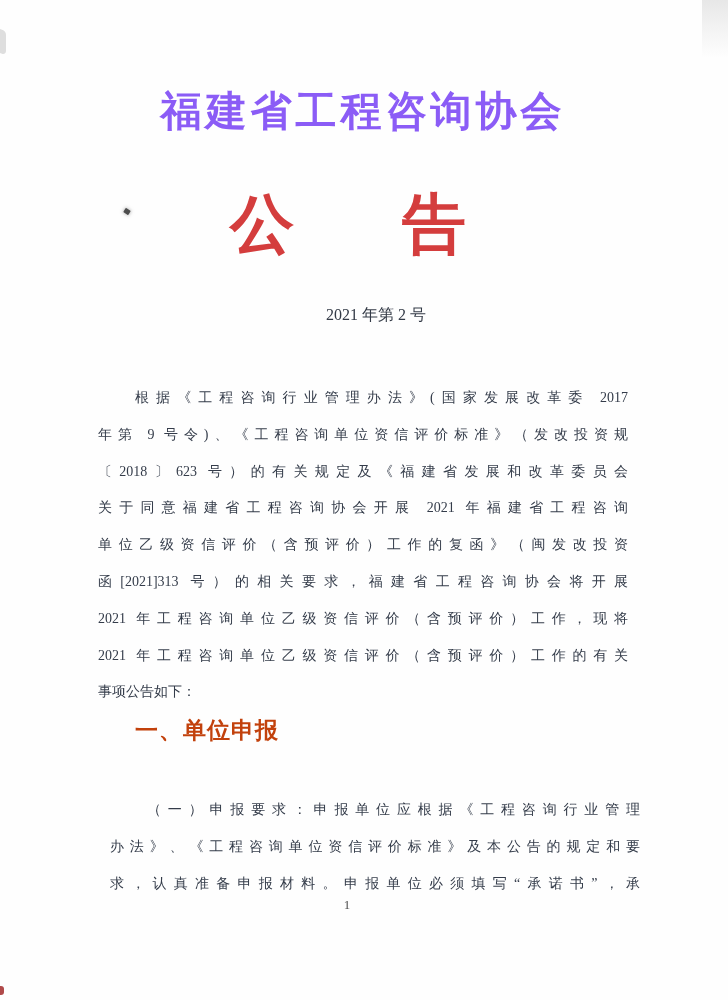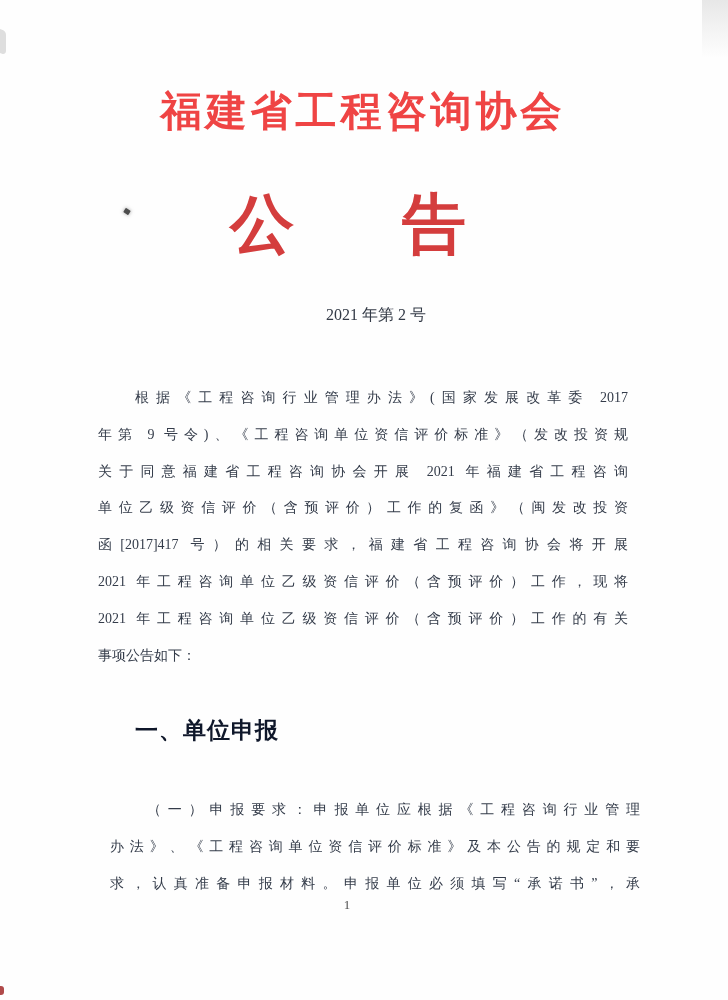--- a/index.html
+++ b/index.html
@@ -25,21 +25,21 @@
   
   .org-title {
     position: absolute;
     top: 84px;
     left: 0;
     width: 100%;
     text-align: center;
     font-size: 41px;
     font-weight: 700;
     letter-spacing: 4px;
-    color: #ef4444;
+    color: #8b5cf6;
     white-space: nowrap;
   }
 
   .gonggao {
     position: absolute;
     top: 193px;
     left: 0;
     width: 100%;
     display: flex;
     justify-content: center;
@@ -92,21 +92,21 @@
     top: 712px;
     left: 0;
     width: 530px;
     height: 36.8px;
     line-height: 36.8px;
     padding-left: 37px;
     box-sizing: border-box;
     font-family: "Liberation Sans", sans-serif;
     font-weight: 700;
     font-size: 23px;
-    color: #0f172a;
+    color: #c2410c;
     letter-spacing: 1px;
   }
 
   .page-number {
     position: absolute;
     top: 897px;
     left: 0;
     width: 100%;
     text-align: center;
     transform: translateX(-17px);
@@ -171,23 +171,24 @@
     <div class="gonggao">
       <span>公</span>
       <span>告</span>
     </div>
 
     <div class="doc-number">2021 年第 2 号</div>
 
     <div class="para para1">
       <div class="line ind">根据《工程咨询行业管理办法》(国家发展改革委 2017</div>
       <div class="line">年第 9 号令)、《工程咨询单位资信评价标准》（发改投资规</div>
+      <div class="line">〔2018〕623 号）的有关规定及《福建省发展和改革委员会</div>
       <div class="line">关于同意福建省工程咨询协会开展 2021 年福建省工程咨询</div>
       <div class="line">单位乙级资信评价（含预评价）工作的复函》（闽发改投资</div>
-      <div class="line">函[2017]417 号）的相关要求，福建省工程咨询协会将开展</div>
+      <div class="line">函[2021]313 号）的相关要求，福建省工程咨询协会将开展</div>
       <div class="line">2021 年工程咨询单位乙级资信评价（含预评价）工作，现将</div>
       <div class="line">2021 年工程咨询单位乙级资信评价（含预评价）工作的有关</div>
       <div class="line no-j">事项公告如下：</div>
     </div>
 
     <div class="section-heading">一、单位申报</div>
 
     <div class="para para2">
       <div class="line ind">（一）申报要求：申报单位应根据《工程咨询行业管理</div>
       <div class="line">办法》、《工程咨询单位资信评价标准》及本公告的规定和要</div>

